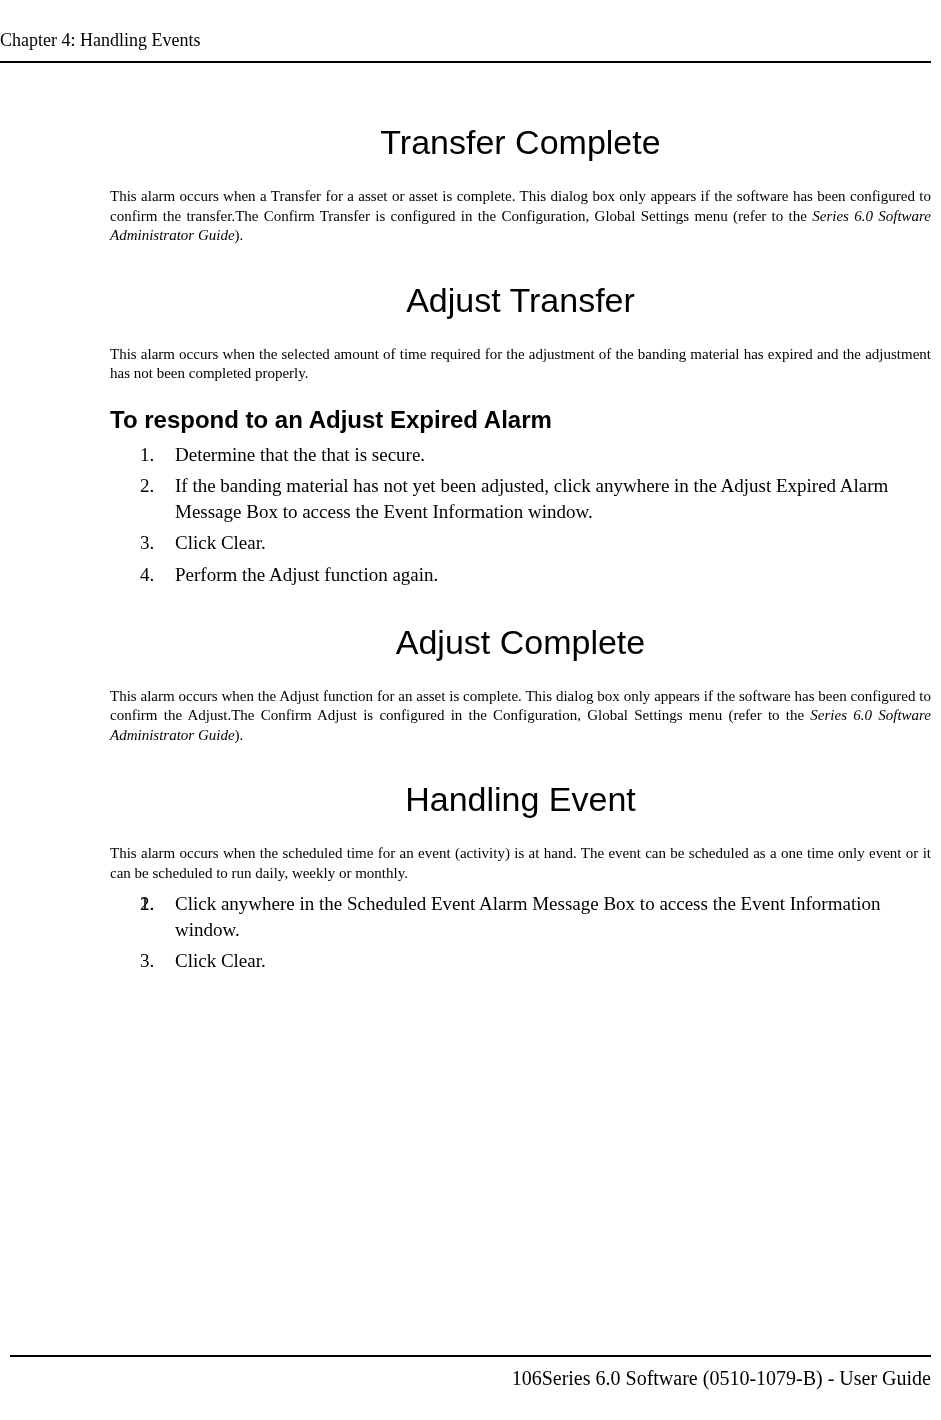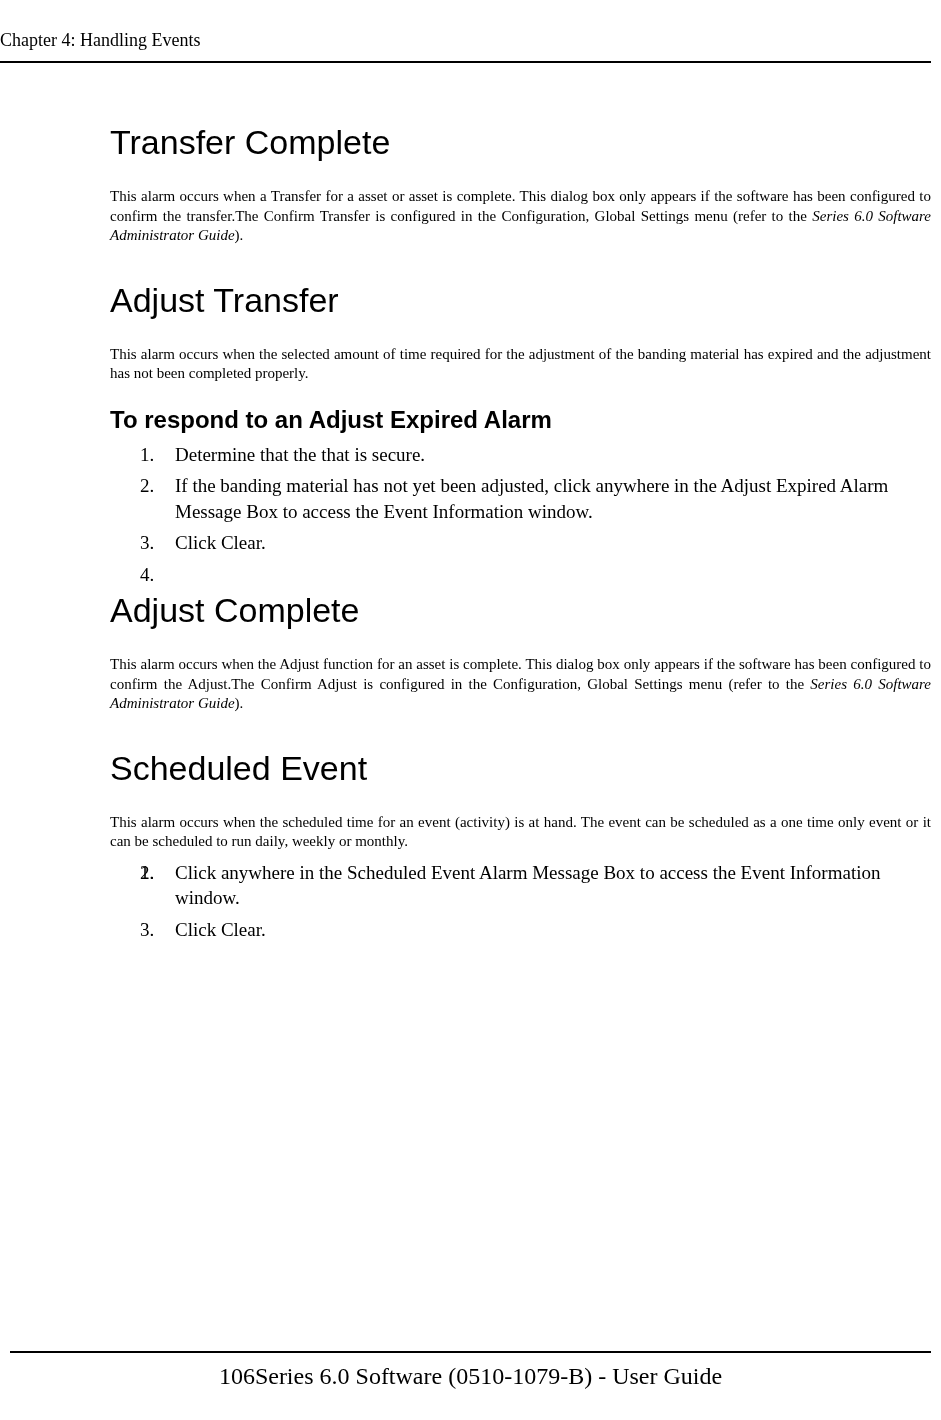--- a/index.html
+++ b/index.html
@@ -33,20 +33,21 @@
     .content {
       padding-left: 110px;
       padding-right: 0px;
     }
     h2 {
       font-family: Arial, Helvetica, sans-serif;
       font-size: 34px;
       font-weight: normal;
       margin-bottom: 25px;
       margin-top: 35px;
+      text-align: center;
     }
     h2.first {
       margin-top: 0;
     }
     .body-para {
       font-size: 15px;
       text-align: justify;
       line-height: 1.3;
       margin-bottom: 8px;
     }
@@ -85,22 +86,22 @@
       left: 10px;
       right: 10px;
     }
     .footer-rule {
       border: none;
       border-top: 2px solid #000;
       margin-bottom: 10px;
     }
     .footer-row {
       display: flex;
-      justify-content: center;
-      font-size: 24px;
+      justify-content: flex-end;
+      font-size: 20px;
     }
   </style>
 </head>
 <body>
 
 <div class="page">
 
   <div class="header-text">Chapter 4: Handling Events</div>
   <hr class="header-rule">
 
@@ -122,29 +123,30 @@
       <li>
         <span class="num">2.</span>
         <span>If the banding material has not yet been adjusted, click anywhere in the Adjust Expired Alarm Message Box to access the Event Information window.</span>
       </li>
       <li>
         <span class="num">3.</span>
         <span>Click </span><span class="bold">Clear</span><span>.</span>
       </li>
       <li>
         <span class="num">4.</span>
+        <span>Perform the Adjust function again.</span>
       </li>
     </ol>
 
     <h2>Adjust Complete</h2>
     <p class="body-para">
       <span>This alarm occurs when the Adjust function for an asset is complete. This dialog box only appears if the software has been configured to confirm the Adjust.The Confirm Adjust is configured in the Configuration, Global Settings menu (refer to the </span><span class="italic">Series 6.0 Software Administrator Guide</span><span>).</span>
     </p>
 
-    <h2>Scheduled Event</h2>
+    <h2>Handling Event</h2>
     <p class="body-para">This alarm occurs when the scheduled time for an event (activity) is at hand. The event can be scheduled as a one time only event or it can be scheduled to run daily, weekly or monthly.</p>
     <ol>
       <li>
         <span class="num">1.</span>
       </li>
       <li>
         <span class="num">2.</span>
         <span>Click anywhere in the Scheduled Event Alarm Message Box to access the Event Information window.</span>
       </li>
       <li>

